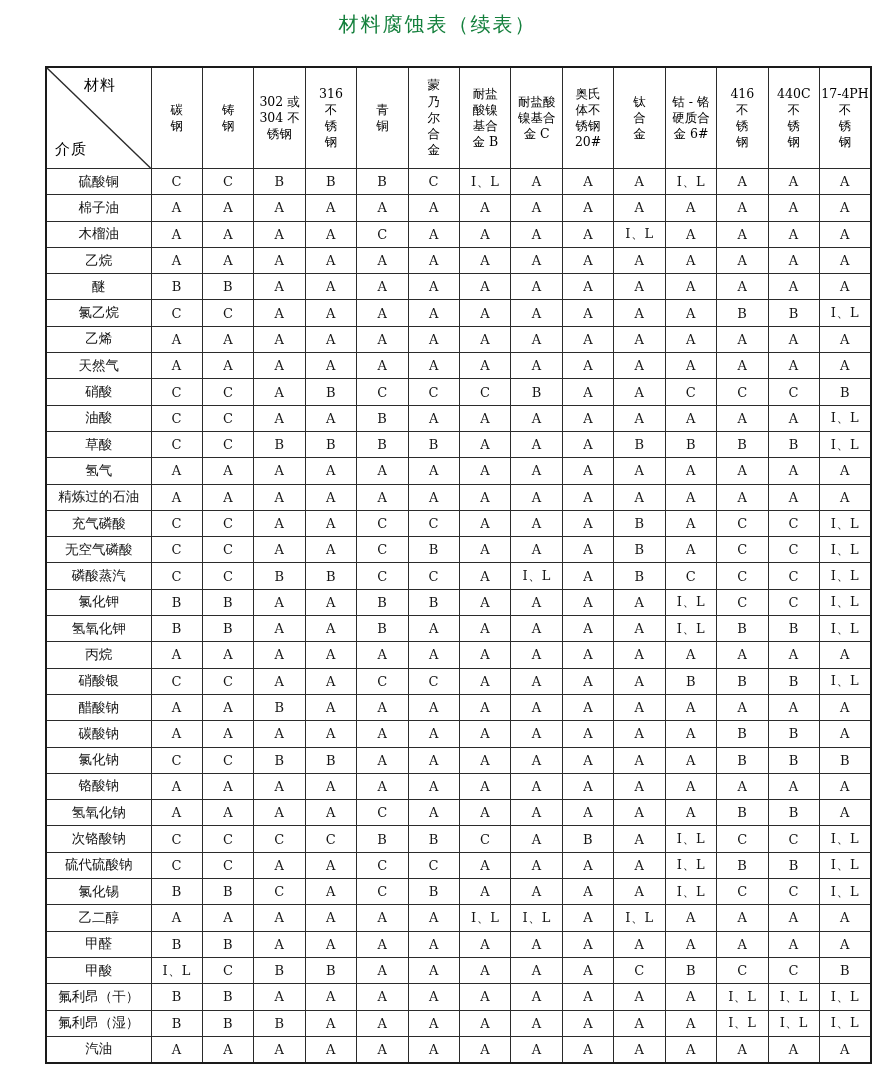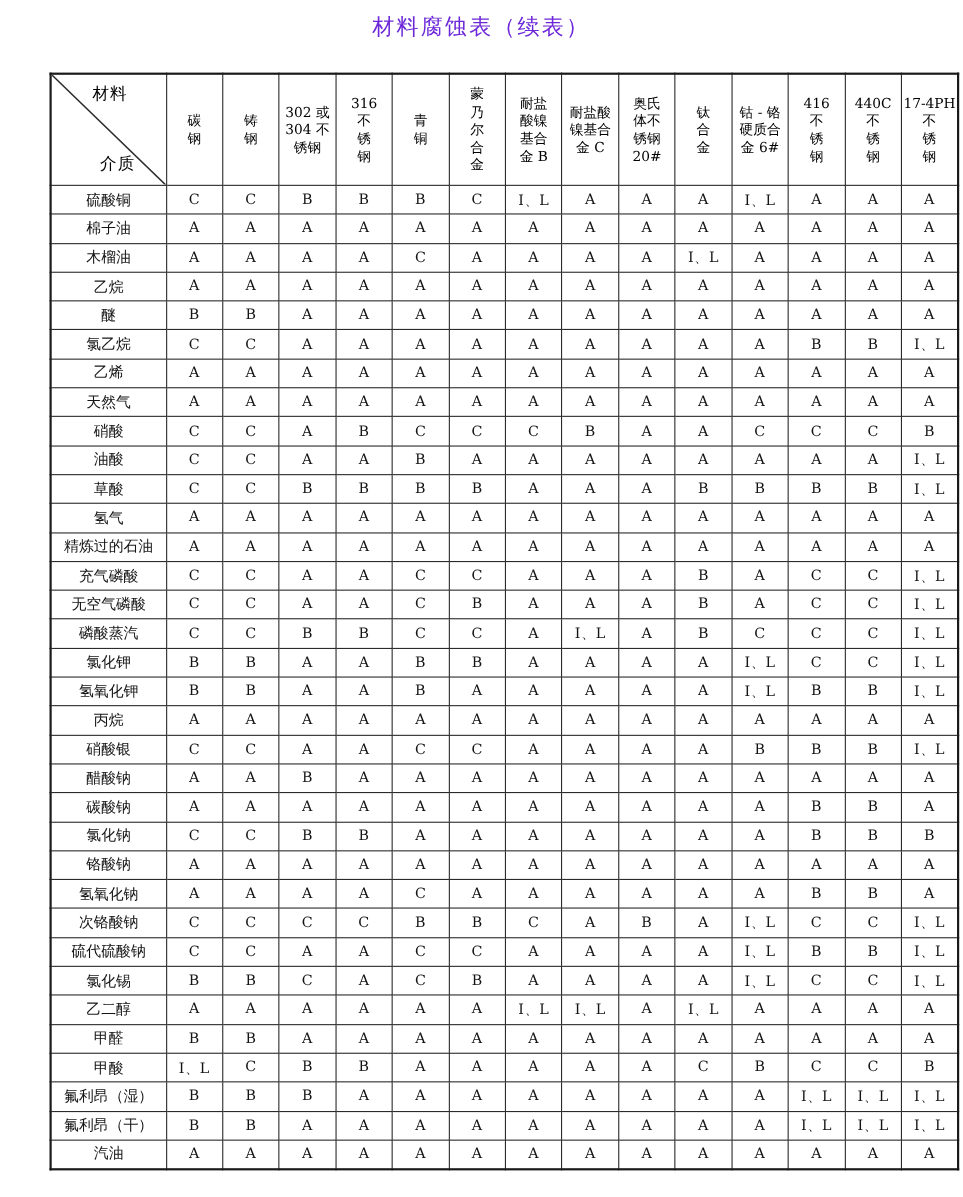--- a/index.html
+++ b/index.html
@@ -17,21 +17,21 @@
     overflow: hidden;
   }
   .title {
     position: absolute;
     top: 11px;
     left: 0;
     width: 100%;
     text-align: center;
     font-size: 20px;
     letter-spacing: 2px;
-    color: #6d28d9;
+    color: #15803d;
   }
   table.corrosion-table {
     position: absolute;
     left: 45px;
     top: 66px;
     width: 827px;
     border-collapse: collapse;
     table-layout: fixed;
     border: 2px solid #1a1a1a;
   }
@@ -76,21 +76,20 @@
     left: 37px;
     font-size: 15px;
     letter-spacing: 1px;
   }
   .corner-bottom {
     position: absolute;
     bottom: 9px;
     left: 8px;
     font-size: 15px;
     letter-spacing: 1px;
-    margin-left: 36px;
   }
 </style>
 </head>
 <body>
 
 <div class="page">
   <div class="title">材料腐蚀表（续表）</div>
 
   <table class="corrosion-table">
     <colgroup id="table-cols">
@@ -657,41 +656,41 @@
           <td>A</td>
           <td>A</td>
           <td>A</td>
           <td>C</td>
           <td>B</td>
           <td>C</td>
           <td>C</td>
           <td>B</td>
         </tr>
         <tr>
+          <td class="row-label">氟利昂（干）</td>
+          <td>B</td>
+          <td>B</td>
+          <td>A</td>
+          <td>A</td>
+          <td>A</td>
+          <td>A</td>
+          <td>A</td>
+          <td>A</td>
+          <td>A</td>
+          <td>A</td>
+          <td>A</td>
+          <td>I、L</td>
+          <td>I、L</td>
+          <td>I、L</td>
+        </tr>
+        <tr>
           <td class="row-label">氟利昂（湿）</td>
           <td>B</td>
           <td>B</td>
           <td>B</td>
-          <td>A</td>
-          <td>A</td>
-          <td>A</td>
-          <td>A</td>
-          <td>A</td>
-          <td>A</td>
-          <td>A</td>
-          <td>A</td>
-          <td>I、L</td>
-          <td>I、L</td>
-          <td>I、L</td>
-        </tr>
-        <tr>
-          <td class="row-label">氟利昂（干）</td>
-          <td>B</td>
-          <td>B</td>
-          <td>A</td>
           <td>A</td>
           <td>A</td>
           <td>A</td>
           <td>A</td>
           <td>A</td>
           <td>A</td>
           <td>A</td>
           <td>A</td>
           <td>I、L</td>
           <td>I、L</td>

